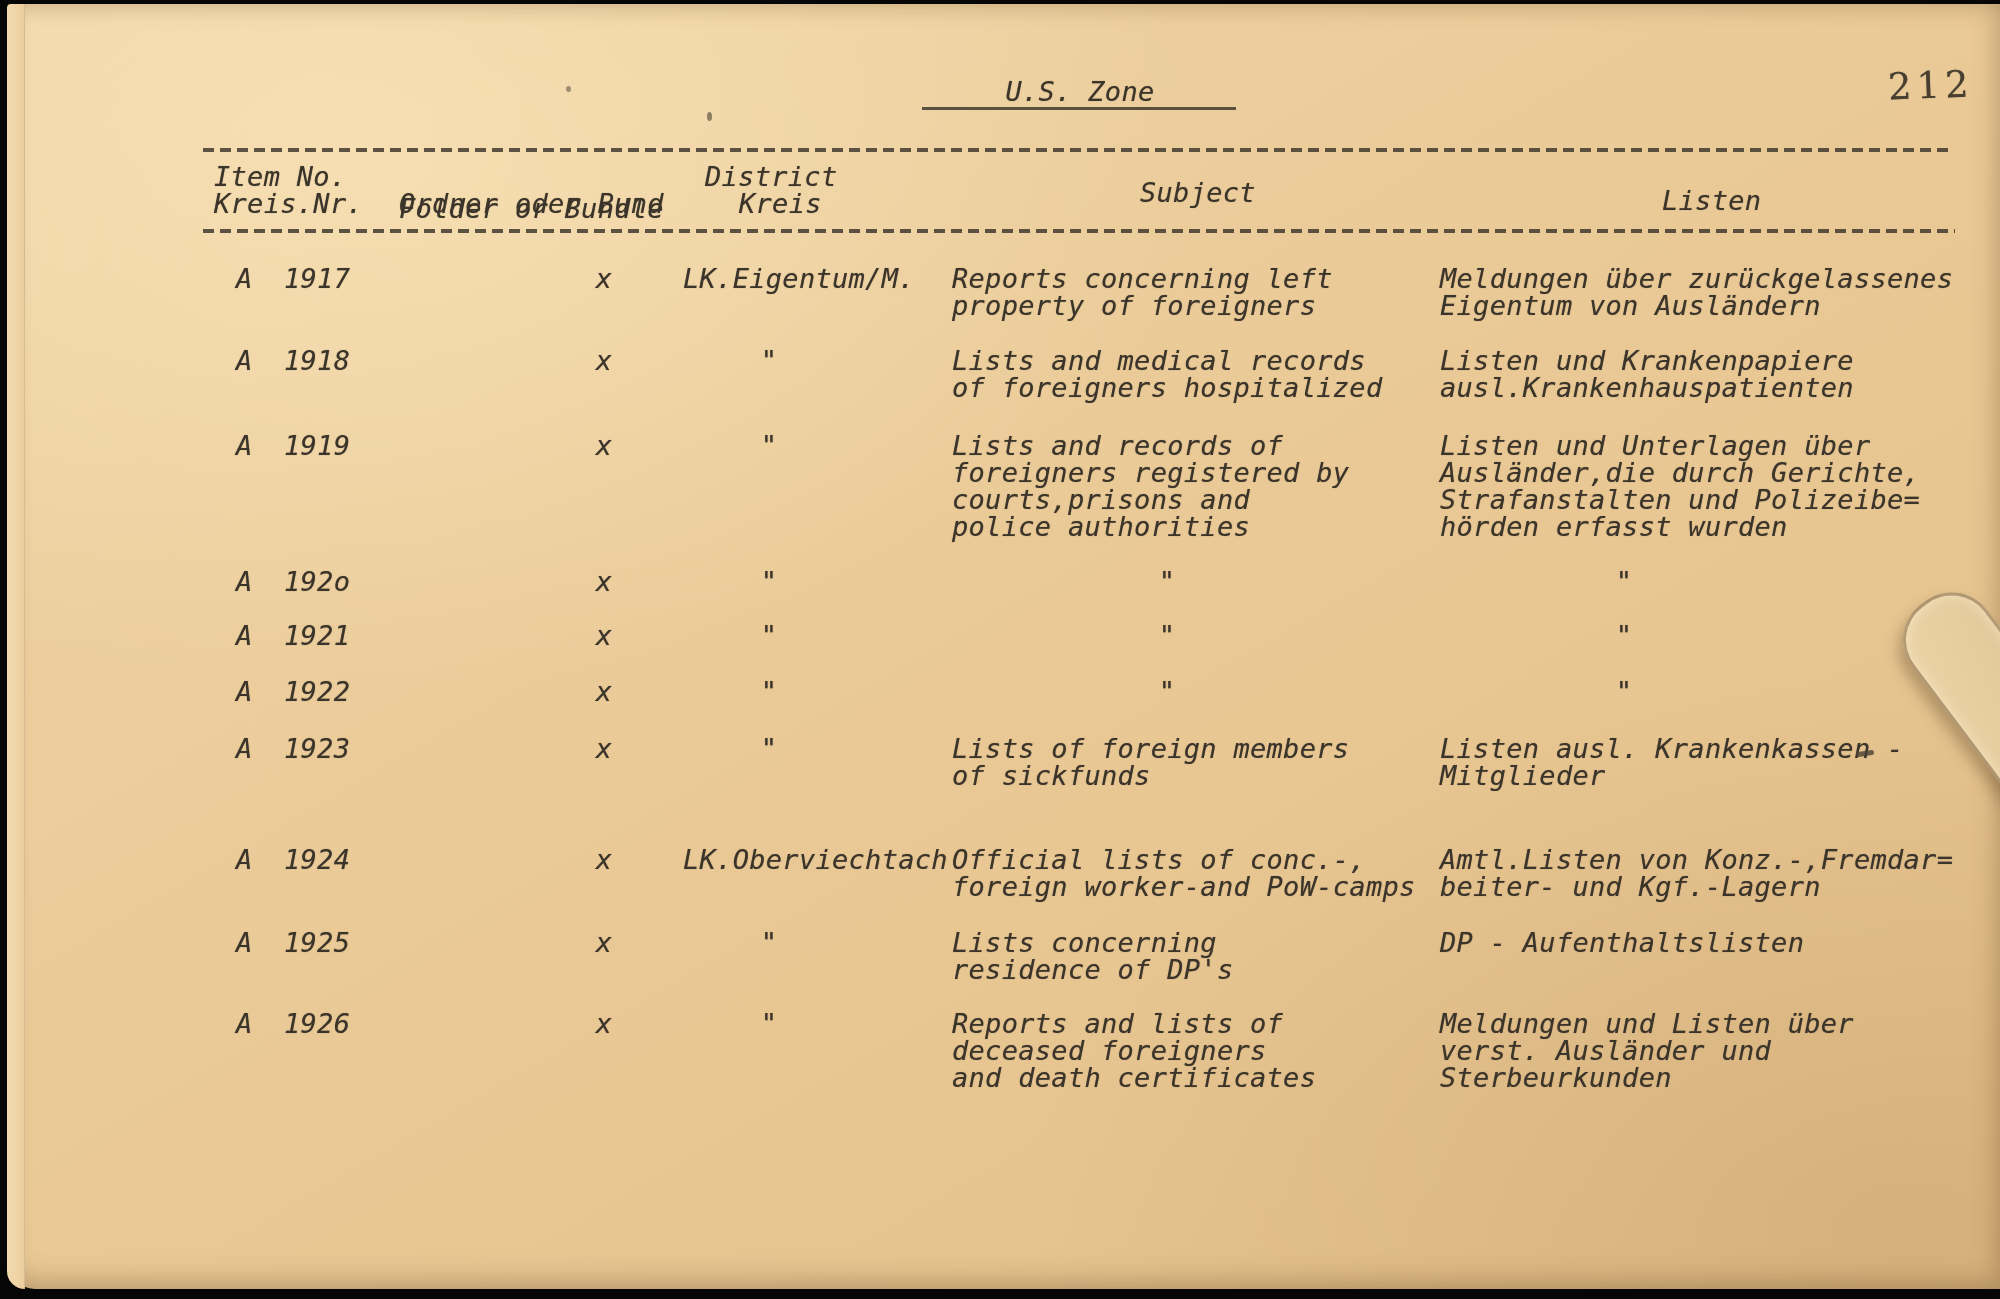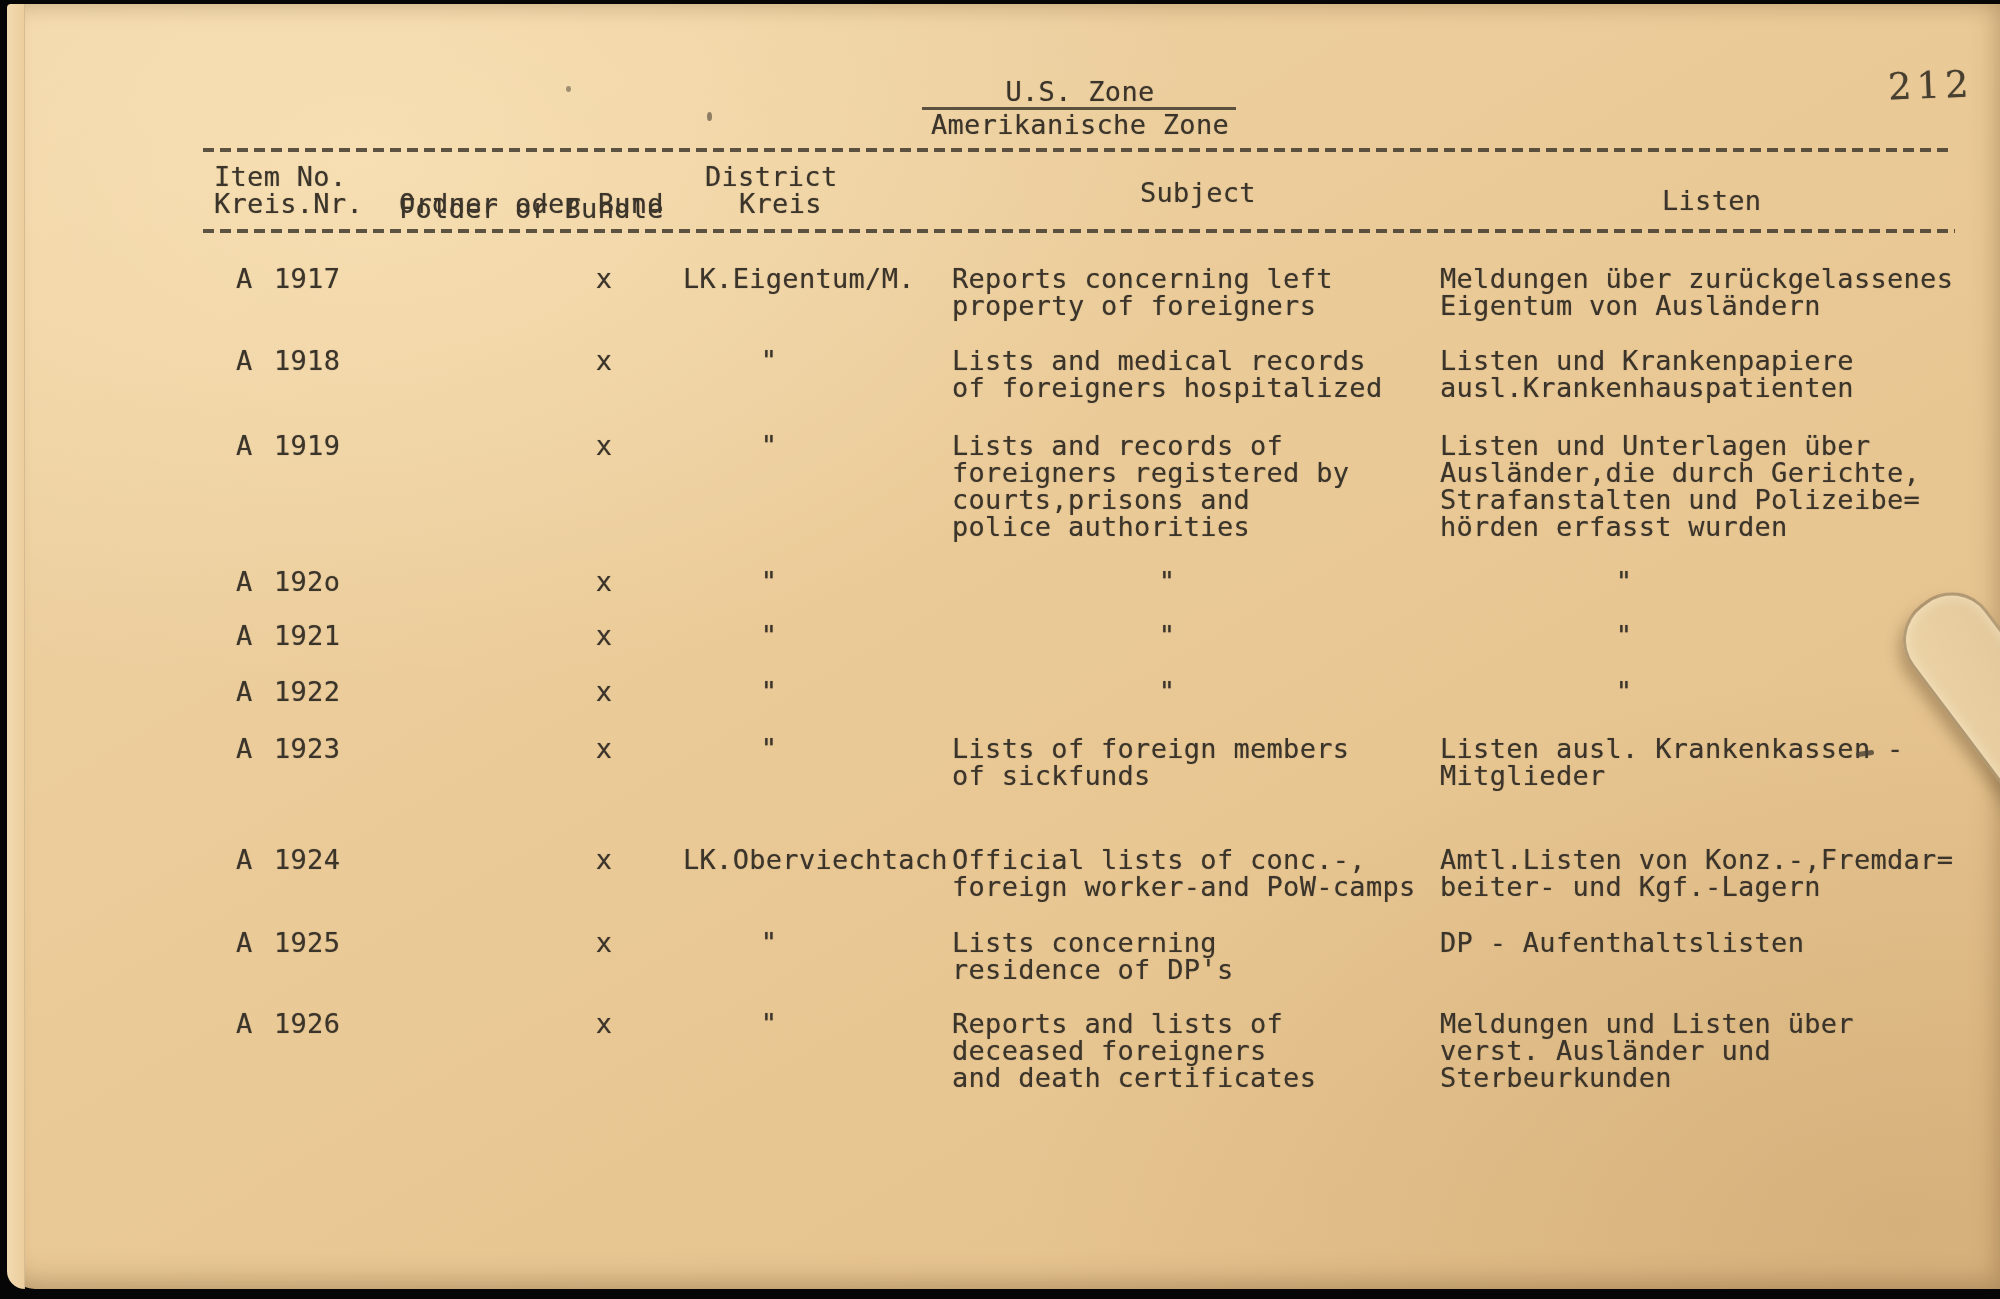--- a/index.html
+++ b/index.html
@@ -20,21 +20,21 @@
     box-shadow:
       inset 5px 4px 20px rgba(120,90,50,.22),
       inset -4px -10px 26px rgba(110,80,45,.28);
   }
   .page-edge-left{
     position:absolute;left:7px;top:4px;width:17px;bottom:10px;
     background:linear-gradient(90deg,#f2dab0,#ecce9e);
     border-right:1px solid rgba(140,110,70,.28);
     border-radius:6px 0 0 28px;
   }
-  .ink{color:#3b342a;text-shadow:0 0 1px rgba(59,52,42,.5);}
+  .ink{color:#3b342a;text-shadow:0 0 1px rgba(59,52,42,.5);font-style:italic;}
   .abs{position:absolute;}
   .mono{font-size:27px;line-height:27px;letter-spacing:.3px;white-space:pre-line;}
 
   .title-block{left:880px;top:78px;width:400px;text-align:center;}
   .title-underline{left:922px;top:107px;width:314px;height:3px;
     background:rgba(59,52,42,.82);filter:blur(.3px);}
   .title-de{left:880px;top:111px;width:400px;text-align:center;}
 
   .page-number{
     left:1888px;top:64px;font-family:"DejaVu Serif","Liberation Serif",serif;
@@ -54,21 +54,21 @@
   .h-folder-de{left:399px;top:190px;}
   .h-district-en{left:705px;top:163px;}
   .h-district-de{left:739px;top:190px;}
   .h-subject{left:1140px;top:179px;}
   .h-betreff{left:1662px;top:187px;}
 
   .rows{position:absolute;left:0;top:0;width:2000px;height:1299px;}
   .row{position:absolute;left:0;width:2000px;height:0;overflow:visible;}
   .cell{position:absolute;top:0;white-space:pre-line;}
   .c-letter{left:236px;}
-  .c-number{left:274px;}
+  .c-number{left:284px;}
   .c-folder{left:588px;width:32px;text-align:center;}
   .c-district{left:683px;width:280px;}
   .c-district.ditto{width:172px;text-align:center;}
   .c-subject{left:952px;width:485px;}
   .c-subject.ditto{width:430px;text-align:center;}
   .c-betreff{left:1440px;width:545px;}
   .c-betreff.ditto{width:368px;text-align:center;}
 
   .paperclip{
     position:absolute;left:1903px;top:596px;width:88px;height:600px;
@@ -85,21 +85,20 @@
 </style>
 </head>
 <body>
 
 <div class="page">
   <div class="paper"></div>
   <div class="page-edge-left"></div>
 
   <div class="abs ink mono title-block">U.S. Zone</div>
   <div class="abs title-underline"></div>
-  <div class="abs ink mono title-de">Amerikanische Zone</div>
 
   <div class="abs page-number">212</div>
 
   <div class="dash-line dash-1"></div>
   <div class="dash-line dash-2"></div>
 
   <div class="abs ink mono h-item-en">Item No.</div>
   <div class="abs ink mono h-item-de">Kreis.Nr.</div>
   <div class="abs ink mono h-folder-en">Folder or Bundle</div>
   <div class="abs ink mono h-folder-de">Ordner oder Bund</div>

